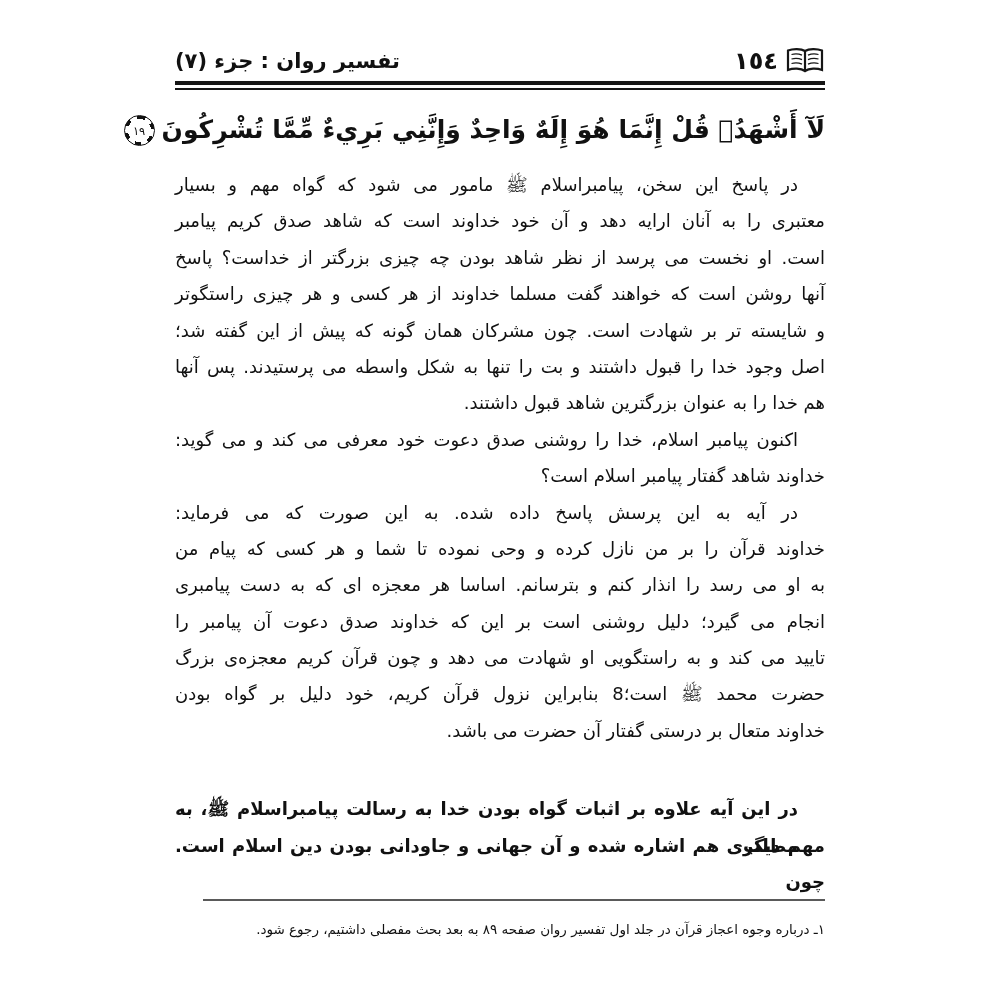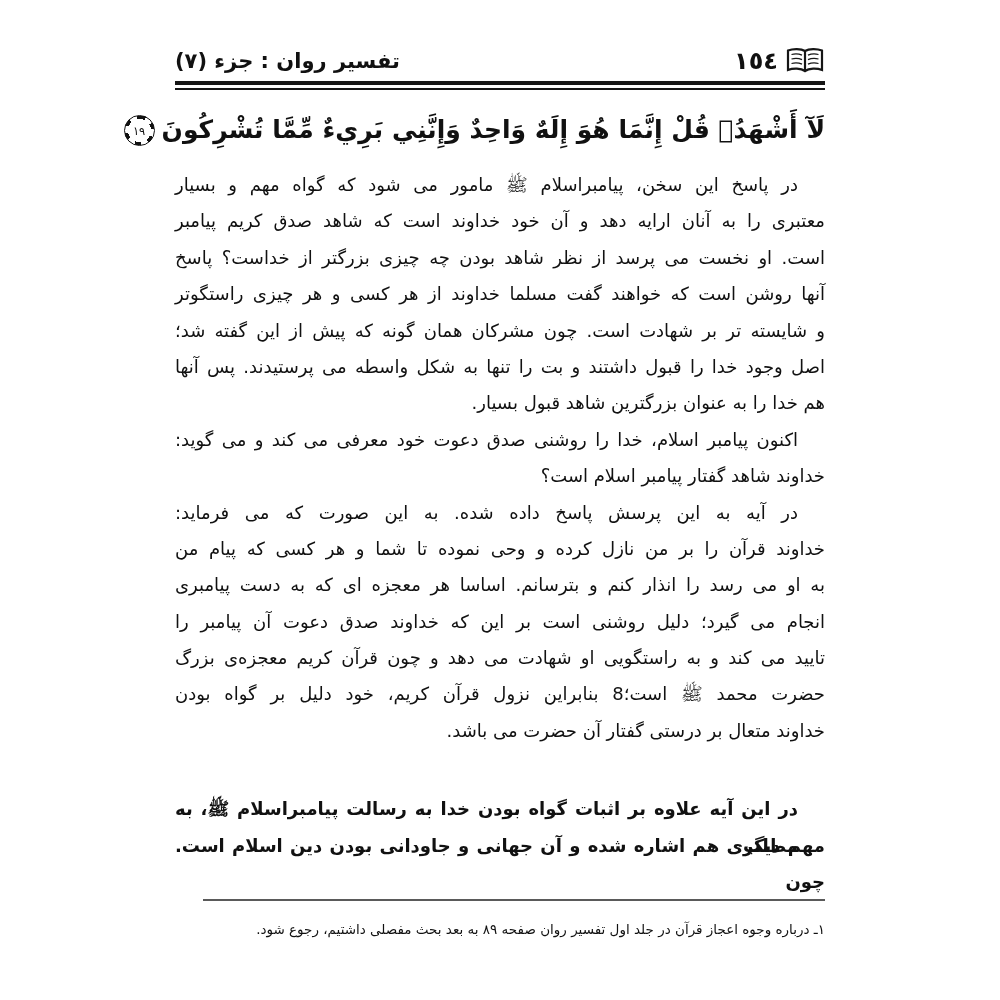--- a/index.html
+++ b/index.html
@@ -72,21 +72,21 @@
 
     <div class="body">
 
       <div class="paragraph">
         <div class="line indent">در پاسخ این سخن، پیامبراسلام ﷺ مامور می شود که گواه مهم و بسیار</div>
         <div class="line">معتبری را به آنان ارایه دهد و آن خود خداوند است که شاهد صدق کریم پیامبر</div>
         <div class="line">است. او نخست می پرسد از نظر شاهد بودن چه چیزی بزرگتر از خداست؟ پاسخ</div>
         <div class="line">آنها روشن است که خواهند گفت مسلما خداوند از هر کسی و هر چیزی راستگوتر</div>
         <div class="line">و شایسته تر بر شهادت است. چون مشرکان همان گونه که پیش از این گفته شد؛</div>
         <div class="line">اصل وجود خدا را قبول داشتند و بت را تنها به شکل واسطه می پرستیدند. پس آنها</div>
-        <div class="line last">هم خدا را به عنوان بزرگترین شاهد قبول بسیار.</div>
+        <div class="line last">هم خدا را به عنوان بزرگترین شاهد قبول داشتند.</div>
       </div>
 
       <div class="paragraph">
         <div class="line indent">اکنون پیامبر اسلام، خدا را روشنی صدق دعوت خود معرفی می کند و می گوید:</div>
         <div class="line last">خداوند شاهد گفتار پیامبر اسلام است؟</div>
       </div>
 
       <div class="paragraph">
         <div class="line indent">در آیه به این پرسش پاسخ داده شده. به این صورت که می فرماید:</div>
         <div class="line">خداوند قرآن را بر من نازل کرده و وحی نموده تا شما و هر کسی که پیام من</div>

